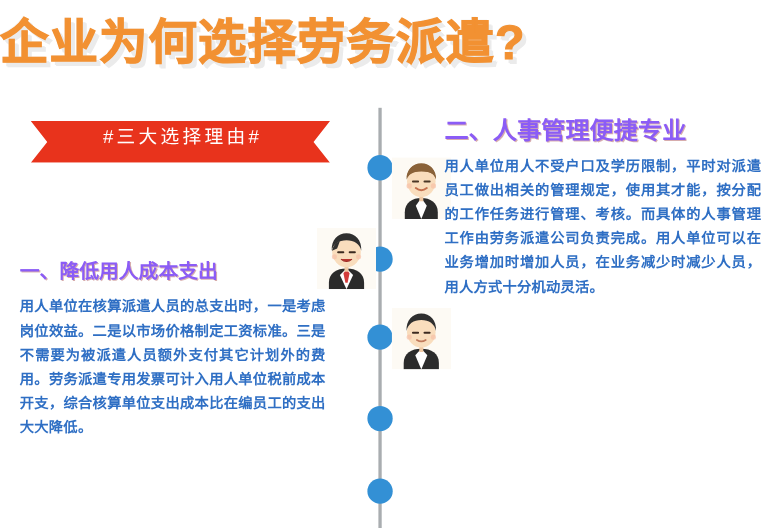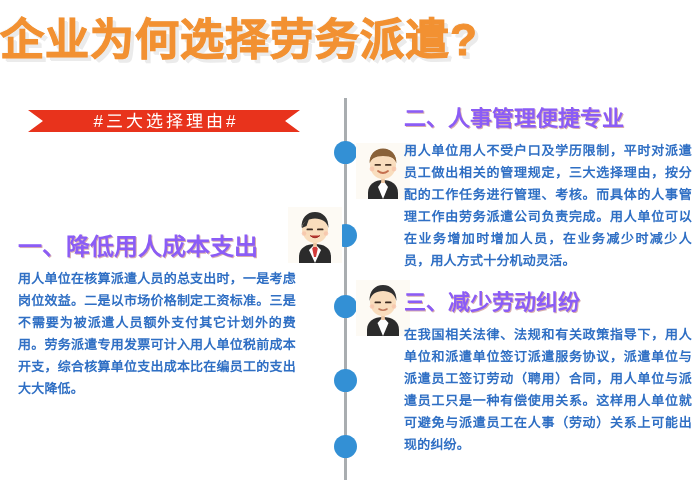--- a/index.html
+++ b/index.html
@@ -46,28 +46,28 @@
     -webkit-text-stroke: 1px #f29132;
     white-space: nowrap;
   }
 
   
   .ribbon {
     position: absolute;
     left: 28px;
     top: 110px;
     width: 272px;
-    height: 22px;
+    height: 38px;
     background: #e8331c;
     color: #ffffff;
     font-size: 17px;
     font-weight: 400;
     letter-spacing: 3px;
     display: flex;
-    align-items: flex-end;
+    align-items: flex-start;
     justify-content: center;
     -webkit-clip-path: polygon(
         0 0, 100% 0, 100% 100%, 0 100%,
         0 100%, 5.5% 50%, 0 0);
     clip-path: polygon(
         0% 0%, 100% 0%,
         100% 0%, 94.5% 50%, 100% 100%,
         0% 100%, 5.5% 50%, 0% 0%);
   }
   .ribbon-label { transform: translateX(2px); }
@@ -131,21 +131,21 @@
   .sec-heading {
     font-size: 23px;
     font-weight: 700;
     color: #8b5cf6;
     letter-spacing: 0px;
     line-height: 30px;
     margin: 0 0 6px 0;
     text-shadow: 1px 1px 0 rgba(140,20,20,0.35);
     white-space: nowrap;
   }
-  .sec-heading.h1 { font-size: 24px; }
+  .sec-heading.h1 { font-size: 18px; }
   .sec-heading.h2 { font-size: 22px; }
   .sec-heading.h3 { font-size: 22px; }
 
   .sec-body {
     font-size: 13px;
     line-height: 22px;
     color: #2f6fc4;
     font-weight: 600;
     text-align: justify;
     margin: 0;
@@ -227,21 +227,17 @@
     </svg>
   </div>
 
   <div class="col-left">
     <h2 class="sec-heading h1">一、降低用人成本支出</h2>
     <p class="sec-body">用人单位在核算派遣人员的总支出时，一是考虑岗位效益。二是以市场价格制定工资标准。三是不需要为被派遣人员额外支付其它计划外的费用。劳务派遣专用发票可计入用人单位税前成本开支，综合核算单位支出成本比在编员工的支出大大降低。</p>
   </div>
 
   <div class="col-right-a">
     <h2 class="sec-heading h2">二、人事管理便捷专业</h2>
-    <p class="sec-body">用人单位用人不受户口及学历限制，平时对派遣员工做出相关的管理规定，三大选择理由，按分配的工作任务进行管理、考核。而具体的人事管理工作由劳务派遣公司负责完成。用人单位可以在业务增加时增加人员，在业务减少时减少人员，用人方式十分机动灵活。</p>
-  </div>
-
-  <div class="col-right-b">
-    <h2 class="sec-heading h3">三、减少劳动纠纷</h2>
-    <p class="sec-body">在我国相关法律、法规和有关政策指导下，用人单位和派遣单位签订派遣服务协议，派遣单位与派遣员工签订劳动（聘用）合同，用人单位与派遣员工只是一种有偿使用关系。这样用人单位就可避免与派遣员工在人事（劳动）关系上可能出现的纠纷。</p>
-  </div>
+    <p class="sec-body">用人单位用人不受户口及学历限制，平时对派遣员工做出相关的管理规定，使用其才能，按分配的工作任务进行管理、考核。而具体的人事管理工作由劳务派遣公司负责完成。用人单位可以在业务增加时增加人员，在业务减少时减少人员，用人方式十分机动灵活。</p>
+  </div>
+
 
 </div>
 
 </body></html>

